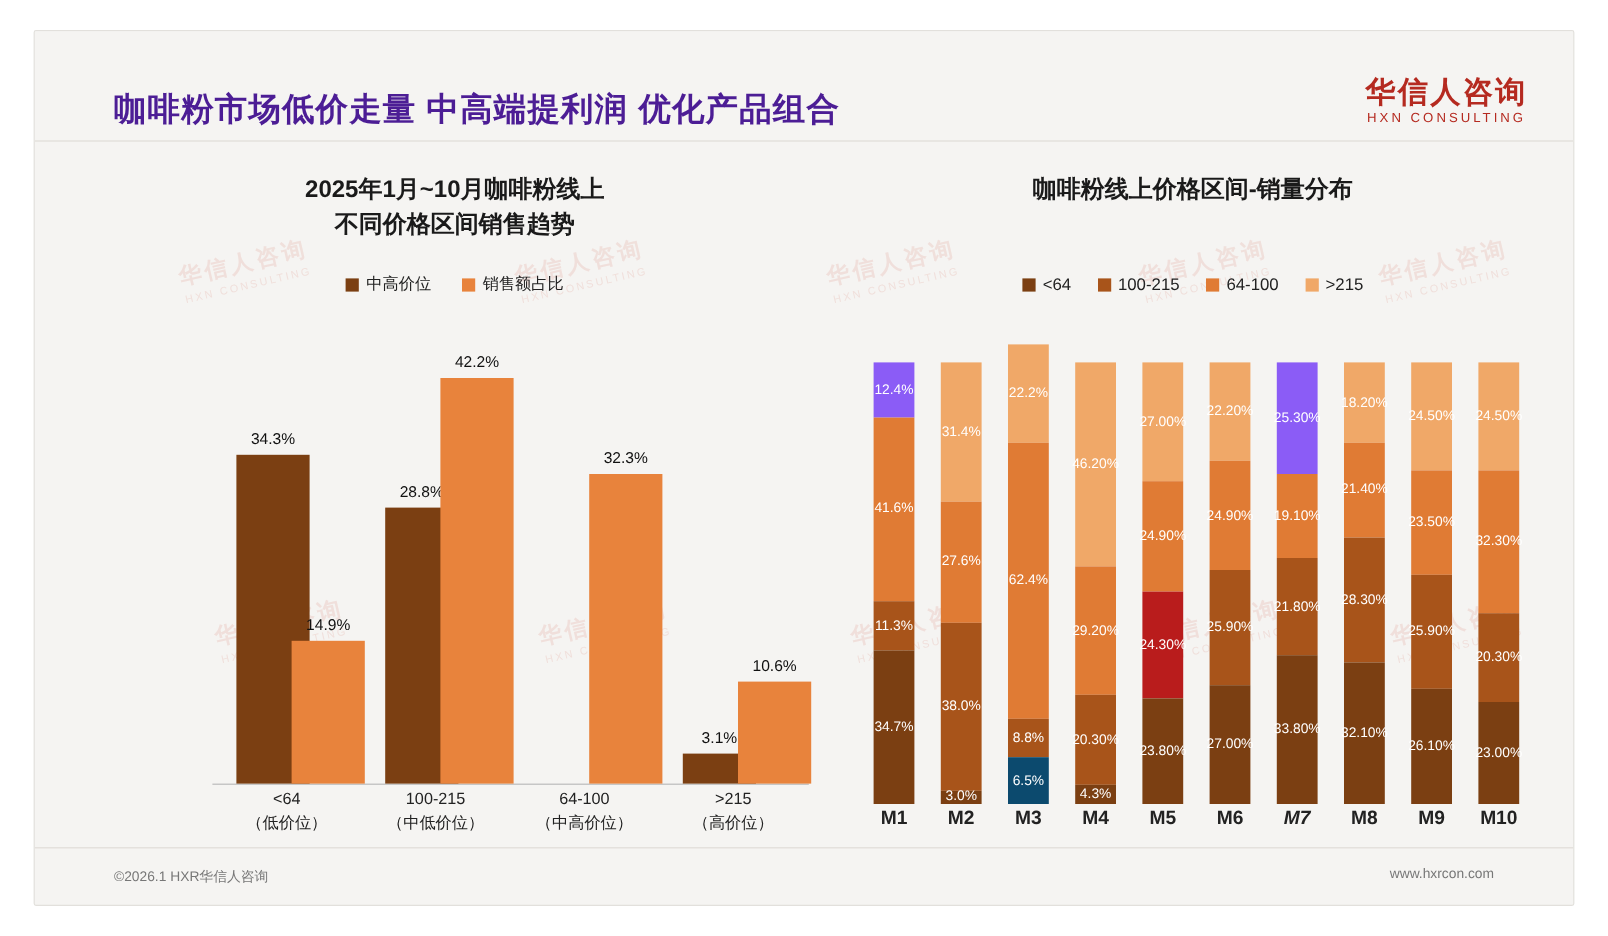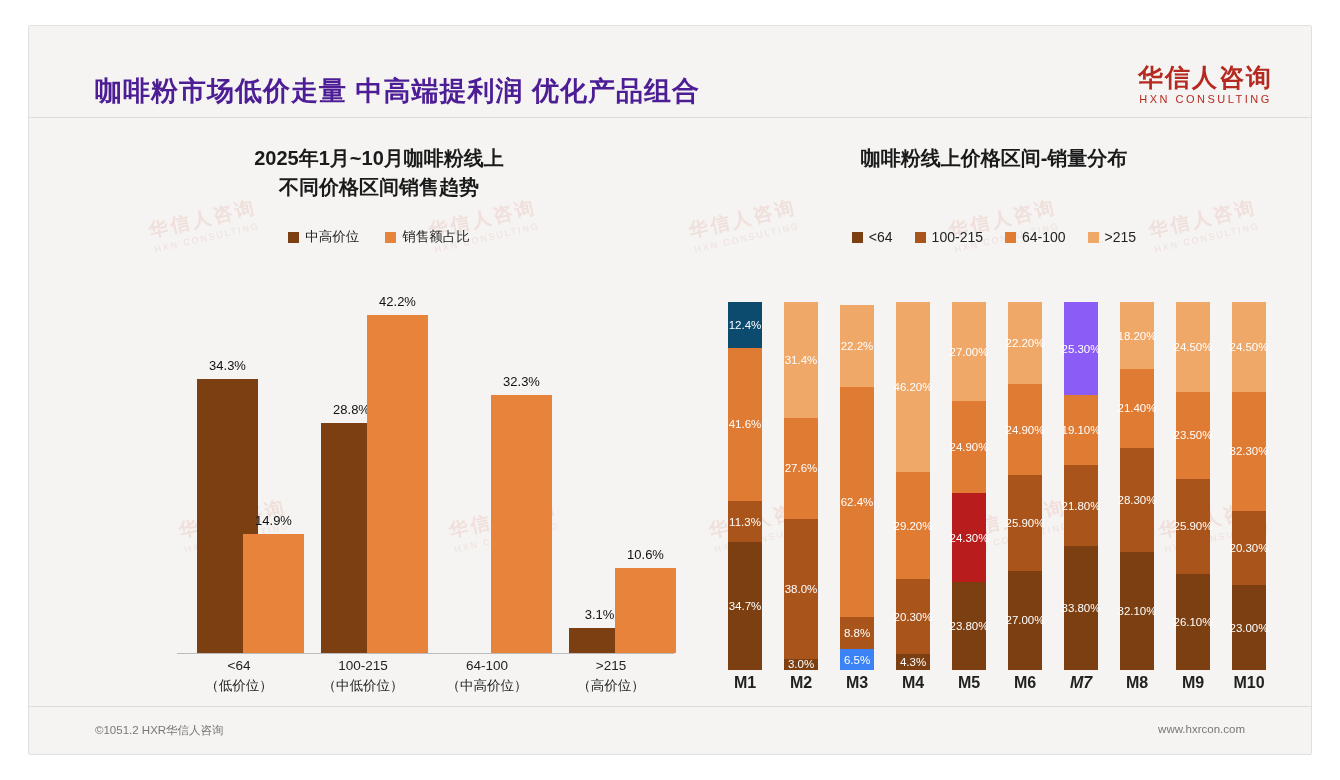--- a/index.html
+++ b/index.html
@@ -346,21 +346,21 @@
         </div>
         <div class="legend-item">
           <span class="swatch" style="background:#f0a868"></span>
           <span>&gt;215</span>
         </div>
       </div>
     <div class="rchart">
       <div class="rplot" id="rplot">
           <div class="rcol" style="left: 0px;">
             <div class="rstack">
-              <div class="rseg" style="height: 45.632px; background: #0c4a6e; margin-top: 44px;">
+              <div class="rseg" style="height: 45.632px; background: #8b5cf6; margin-top: 44px;">
                 <span>12.4%</span>
               </div>
               <div class="rseg" style="height: 153.088px; background: rgb(224, 123, 52);">
                 <span>41.6%</span>
               </div>
               <div class="rseg" style="height: 41.584px; background: rgb(168, 84, 26);">
                 <span>11.3%</span>
               </div>
               <div class="rseg" style="height: 127.696px; background: rgb(123, 63, 18);">
                 <span>34.7%</span>
@@ -387,21 +387,21 @@
             <div class="rstack">
               <div class="rseg" style="height: 81.7778px; background: rgb(240, 168, 104);">
                 <span>22.2%</span>
               </div>
               <div class="rseg" style="height: 229.862px; background: rgb(224, 123, 52);">
                 <span>62.4%</span>
               </div>
               <div class="rseg" style="height: 32.4164px; background: rgb(168, 84, 26);">
                 <span>8.8%</span>
               </div>
-              <div class="rseg" style="height: 21px; background: #3b82f6;">
+              <div class="rseg" style="height: 39px; background: #0c4a6e;">
                 <span>6.5%</span>
               </div>
             </div>
           </div>
           <div class="rcol" style="left: 168px;">
             <div class="rstack">
               <div class="rseg" style="height: 170.016px; background: rgb(240, 168, 104);">
                 <span>46.20%</span>
               </div>
               <div class="rseg" style="height: 107.456px; background: rgb(224, 123, 52); padding-left: 12px;">
@@ -521,16 +521,16 @@
           <div class="rlabel" style="left: 280px;">M6</div>
           <div class="rlabel" style="left: 336px; font-style: italic;">M7</div>
           <div class="rlabel" style="left: 392px;">M8</div>
           <div class="rlabel" style="left: 448px;">M9</div>
           <div class="rlabel" style="left: 504px;">M10</div>
         </div>
     </div>
   </div>
 
   <div class="footer">
-    <div class="foot-left">©1051.2 HXR华信人咨询</div>
+    <div class="foot-left">©2026.1 HXR华信人咨询</div>
     <div class="foot-right">www.hxrcon.com</div>
   </div>
 </div>
 
 </body></html>

